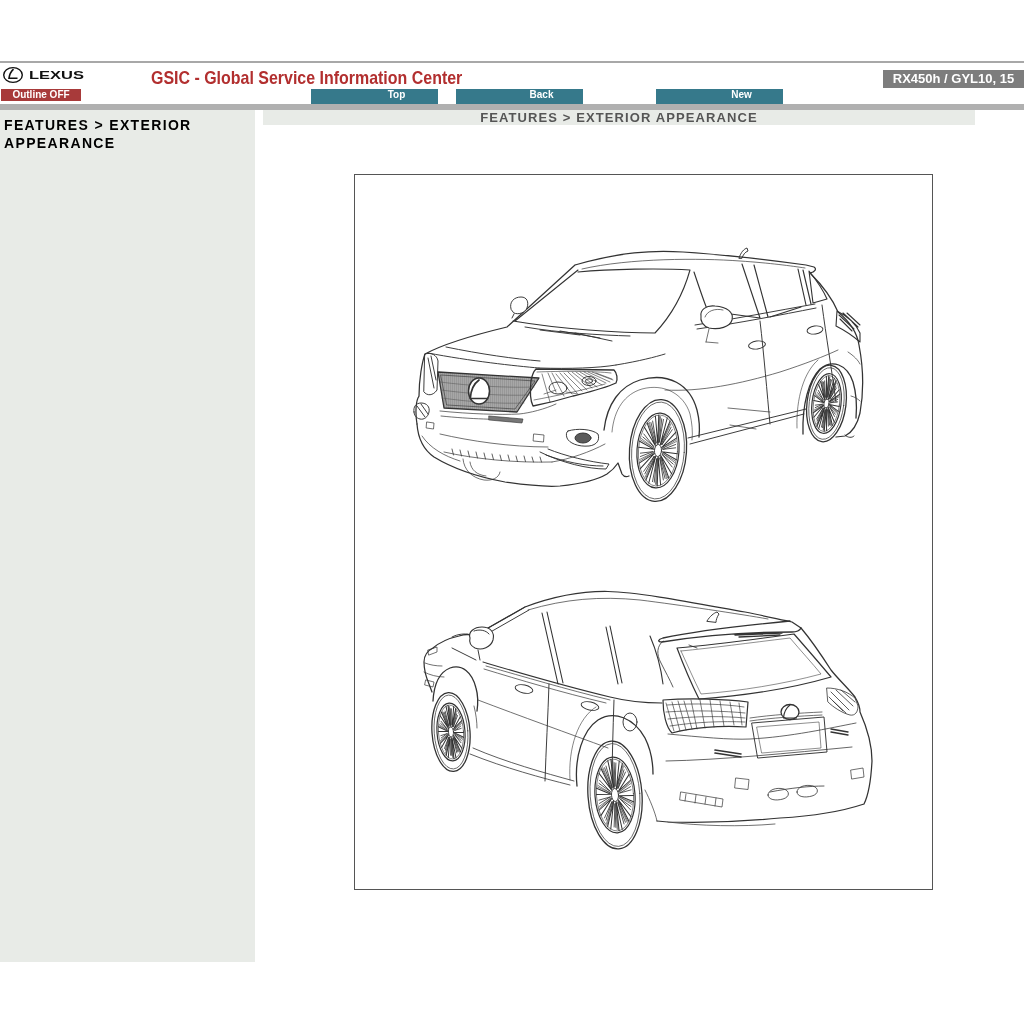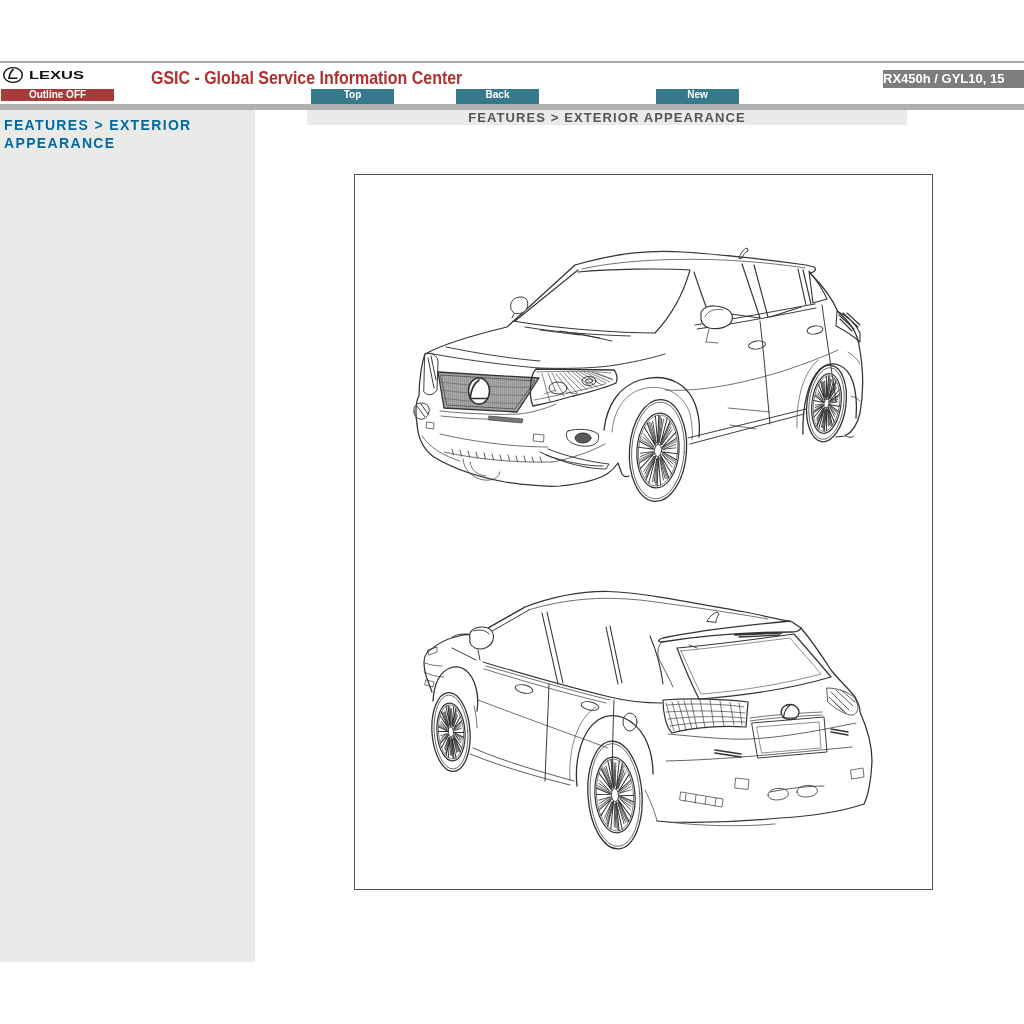--- a/index.html
+++ b/index.html
@@ -1,27 +1,27 @@
 <!DOCTYPE html>
 <html><head>
 <meta charset="utf-8">
 <style>
   html,body{margin:0;padding:0;}
   body{width:1024px;height:1024px;background:#ffffff;font-family:"Liberation Sans",sans-serif;position:relative;overflow:hidden;}
   .abs{position:absolute;}
   .topline{left:0;top:61px;width:1024px;height:2px;background:#a8a8a8;}
   .gsic{left:151px;top:67px;width:480px;font-size:19px;font-weight:bold;color:#b22f2f;transform:scaleX(0.84);transform-origin:0 0;white-space:nowrap;}
-  .rxbox{left:883px;top:70px;width:141px;height:18px;background:#7d7d7d;color:#ffffff;font-weight:bold;font-size:13px;line-height:18px;}
-  .btn{top:89px;height:20px;color:#ffffff;font-weight:bold;font-size:10px;text-align:center;line-height:12px;}
-  .outline{left:1px;top:89px;width:113px;height:12px;background:#a83a3a;color:#fff;font-weight:bold;font-size:10px;text-align:center;line-height:12px;}
+  .rxbox{left:883px;top:70px;width:141px;height:18px;background:#7d7d7d;color:#ffffff;font-weight:bold;font-size:13px;text-align:center;line-height:18px;}
+  .btn{top:89px;height:20px;color:#ffffff;font-weight:bold;font-size:10px;text-align:center;line-height:12px;padding-left:44px;}
+  .outline{left:1px;top:89px;width:80px;height:12px;background:#a83a3a;color:#fff;font-weight:bold;font-size:10px;text-align:center;line-height:12px;}
   .teal{background:#36798b;width:83px;}
   .graybar{left:0;top:104px;width:1024px;height:6px;background:#b0b0b0;}
   .sidebar{left:0;top:110px;width:255px;height:852px;background:#e8ebe7;}
-  .sidetext{left:4px;top:117px;width:250px;font-size:14px;font-weight:bold;color:#0369a1;line-height:17.5px;letter-spacing:1.35px;}
-  .titlebar{left:263px;top:110px;width:600px;height:15px;background:#e8ebe7;margin-left:44px;}
+  .sidetext{left:4px;top:117px;width:250px;font-size:14px;font-weight:bold;color:#000000;line-height:17.5px;letter-spacing:1.35px;}
+  .titlebar{left:263px;top:110px;width:712px;height:15px;background:#e8ebe7;}
   .titletext{width:100%;text-align:center;font-size:13px;font-weight:bold;color:#555555;line-height:15px;letter-spacing:1.1px;}
   .imgbox{left:354px;top:174px;width:577px;height:714px;border:1px solid #555;background:#fff;}
 </style>
 </head>
 <body>
 <div class="abs topline"></div>
 
 <svg class="abs" style="left:2px;top:66px" width="85" height="18" viewBox="0 0 85 18">
   <ellipse cx="11" cy="9" rx="9.3" ry="7.4" fill="none" stroke="#111" stroke-width="1.4"></ellipse>
   <path d="M 11.5 3.2 C 9 5.5 7.5 8.5 7.0 12.2 L 15.5 12.2" fill="none" stroke="#111" stroke-width="1.6"></path>

